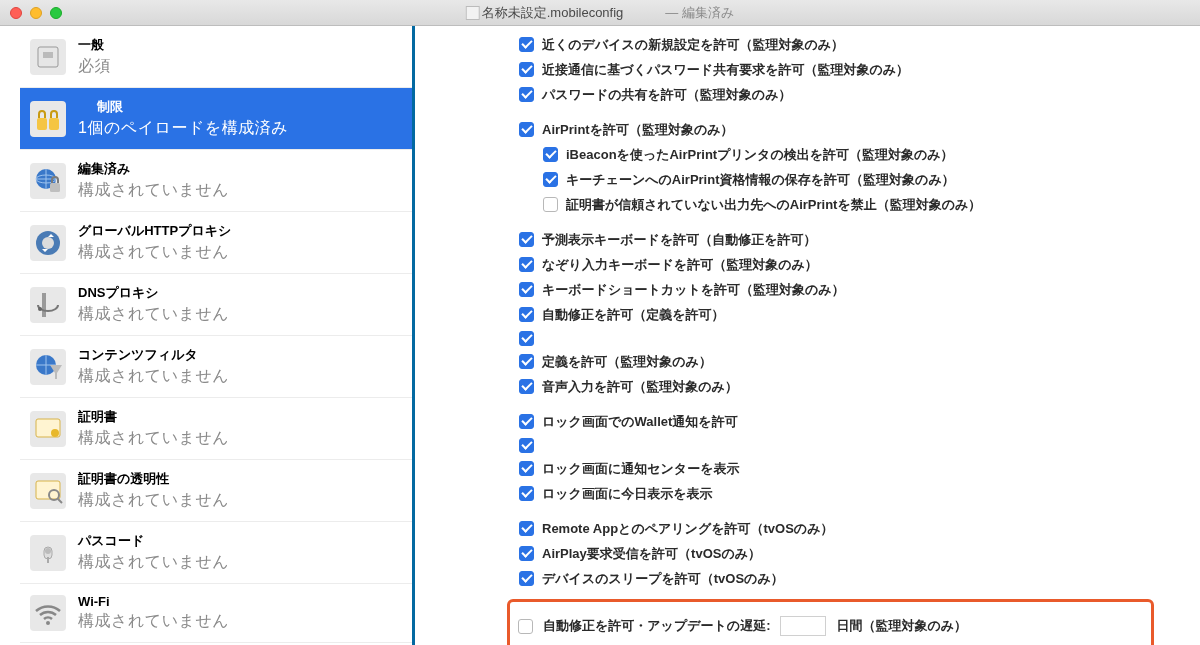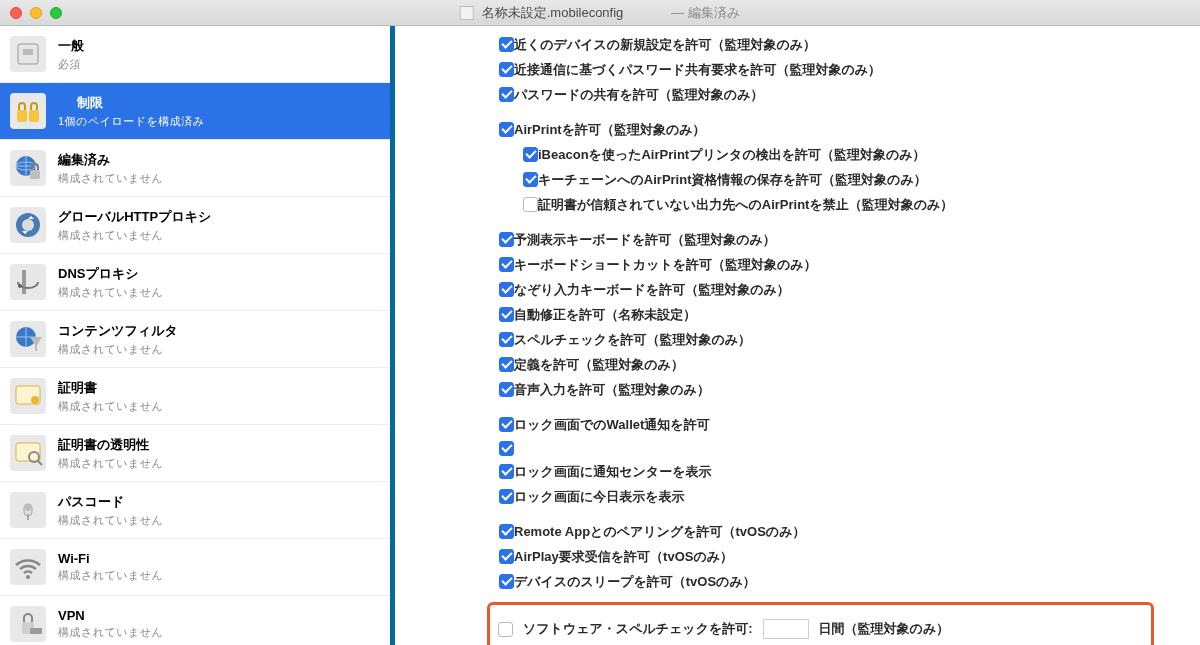--- a/index.html
+++ b/index.html
@@ -4,38 +4,38 @@
 <style>
 * { margin: 0; padding: 0; box-sizing: border-box; font-family: -apple-system, "Helvetica Neue", Arial, sans-serif; }
 body { width: 1200px; height: 645px; background: #fff; overflow: hidden; }
 
 .titlebar { height: 26px; background: linear-gradient(#e8e8e8, #d8d8d8); border-bottom: 1px solid #bdbdbd; display: flex; align-items: center; position: relative; }
 .traffic { display: flex; gap: 8px; padding-left: 10px; }
 .dot { width: 12px; height: 12px; border-radius: 50%; }
 .dot.red { background: #ff5f56; border: 0.5px solid #e0443e; }
 .dot.yellow { background: #ffbd2e; border: 0.5px solid #dea123; }
 .dot.green { background: #27c93f; border: 0.5px solid #1aab29; }
-.titlewrap { position: absolute; left: 50%; transform: translateX(-50%); display: flex; align-items: center; gap: 8px; font-size: 13px; color: #4a4a4a; }
+.titlewrap { position: absolute; left: 50%; transform: translateX(-50%); display: flex; align-items: center; gap: 2px; font-size: 13px; color: #4a4a4a; }
 .titleicon { width: 14px; height: 14px; background: #f2f2f2; border: 1px solid #bbb; display: inline-block; }
 .title-sub { color: #8a8a8a; margin-left: 40px; }
 
 .main { display: flex; height: calc(645px - 26px); }
-.sidebar { width: 395px; background: #fff; border-right: 5px solid #0369a1; overflow-y: auto; }
+.sidebar { width: 395px; background: #fff; border-right: 3px solid #0369a1; overflow-y: auto; margin-left: 20px; }
 .side-item { display: flex; align-items: center; padding: 10px 12px 10px 10px; gap: 12px; border-bottom: 1px solid #ececec; min-height: 56px; }
 .side-item.selected { background: #2a72e5; color: #fff; }
 .side-icon { width: 36px; height: 36px; flex: none; border-radius: 4px; background: #e8e8e8; display: flex; align-items: center; justify-content: center; font-size: 20px; color: #777; }
 .side-icon svg, .side-icon .lockset { width: 32px; height: 32px; }
 .side-text { display: flex; flex-direction: column; gap: 2px; }
 .side-title { font-size: 13px; font-weight: 700; color: #000; }
 .side-item.selected .side-title { color: #fff; padding-left: 19px; }
-.side-sub { font-size: 11px; color: #8a8a8a; letter-spacing: 0.5px; }
+.side-sub { font-size: 16px; color: #8a8a8a; letter-spacing: 0.5px; }
 .side-item.selected .side-sub { color: #ffffff; }
 
 .content { flex: 1; overflow-y: auto; padding: 6px 26px 16px 24px; font-size: 13px; color: #2a2a2a; }
-.row { display: flex; align-items: center; padding: 3.5px 0; font-weight: 700; }
+.row { display: flex; align-items: center; gap: 8px; padding: 3.5px 0; font-weight: 700; }
 .row.indent1 { padding-left: 80px; }
 .row.indent2 { padding-left: 104px; }
 .chk { appearance: none; width: 15px; height: 15px; border: 1px solid #b8b8b8; border-radius: 3px; background: #fff; position: relative; flex: none; }
 .chk.checked { background: #2a72e5; border-color: #2a72e5; }
 .chk.checked::after { content: ""; position: absolute; left: 4px; top: 0px; width: 4px; height: 8px; border: solid #fff; border-width: 0 2px 2px 0; transform: rotate(45deg); }
 .spacer { height: 10px; }
 
 .highlight { border: 3px solid #e95a2b; border-radius: 6px; padding: 14px 14px 14px 8px; margin-left: 68px; margin-right: 20px; margin-top: 8px; display: flex; align-items: center; gap: 10px; font-weight: 700; }
 .highlight input[type=text] { width: 46px; height: 20px; border: 1px solid #d0d0d0; background: #fff; font-size: 13px; text-align: center; }
 </style>
@@ -229,37 +229,36 @@
         <span class="chk checked"></span>
         <span>キーチェーンへのAirPrint資格情報の保存を許可（監理対象のみ）</span>
       </div>
       <div class="row indent2">
         <span class="chk"></span>
         <span>証明書が信頼されていない出力先へのAirPrintを禁止（監理対象のみ）</span>
       </div>
       <div class="spacer"></div>
       <div class="row indent1">
         <span class="chk checked"></span>
-        <span>予測表示キーボードを許可（監理対象のみ）</span>
+        <span>予測表示キーボードを許可（自動修正を許可）</span>
+      </div>
+      <div class="row indent1">
+        <span class="chk checked"></span>
+        <span>なぞり入力キーボードを許可（監理対象のみ）</span>
       </div>
       <div class="row indent1">
         <span class="chk checked"></span>
         <span>キーボードショートカットを許可（監理対象のみ）</span>
       </div>
       <div class="row indent1">
         <span class="chk checked"></span>
-        <span>なぞり入力キーボードを許可（監理対象のみ）</span>
-      </div>
-      <div class="row indent1">
-        <span class="chk checked"></span>
-        <span>自動修正を許可（名称未設定）</span>
-      </div>
-      <div class="row indent1">
-        <span class="chk checked"></span>
-        <span>スペルチェックを許可（監理対象のみ）</span>
+        <span>自動修正を許可（定義を許可）</span>
+      </div>
+      <div class="row indent1">
+        <span class="chk checked"></span>
       </div>
       <div class="row indent1">
         <span class="chk checked"></span>
         <span>定義を許可（監理対象のみ）</span>
       </div>
       <div class="row indent1">
         <span class="chk checked"></span>
         <span>音声入力を許可（監理対象のみ）</span>
       </div>
       <div class="spacer"></div>
@@ -286,18 +285,18 @@
       <div class="row indent1">
         <span class="chk checked"></span>
         <span>AirPlay要求受信を許可（tvOSのみ）</span>
       </div>
       <div class="row indent1">
         <span class="chk checked"></span>
         <span>デバイスのスリープを許可（tvOSのみ）</span>
       </div>
       <div class="highlight">
         <span class="chk"></span>
-        <span>ソフトウェア・スペルチェックを許可:</span>
+        <span>自動修正を許可・アップデートの遅延:</span>
         <input type="text" value="" style="">
         <span>日間（監理対象のみ）</span>
       </div>
     </div>
 </div>
 
 </body></html>

